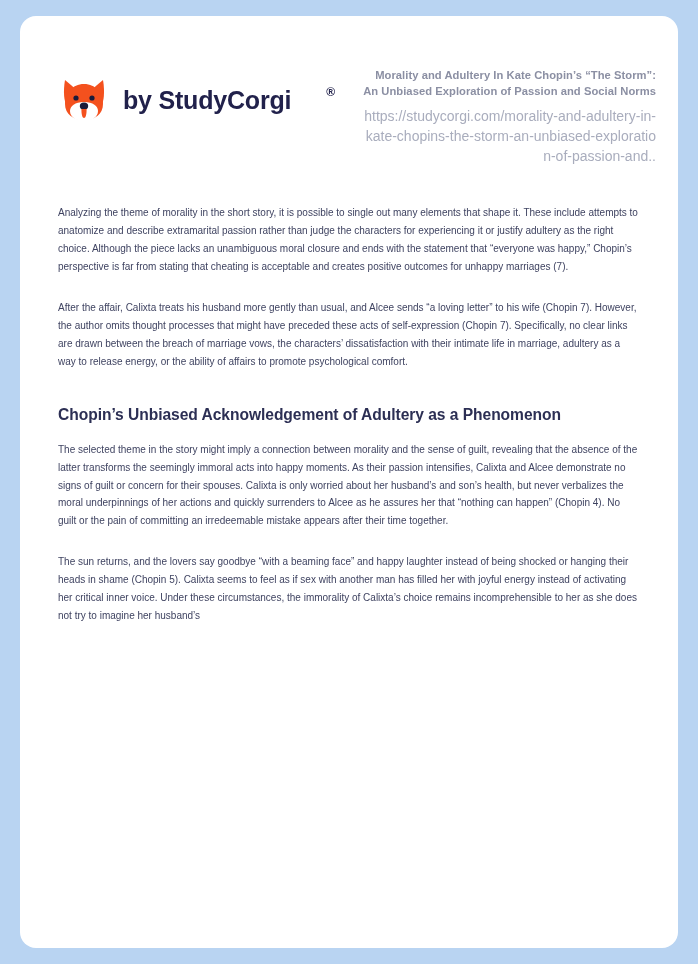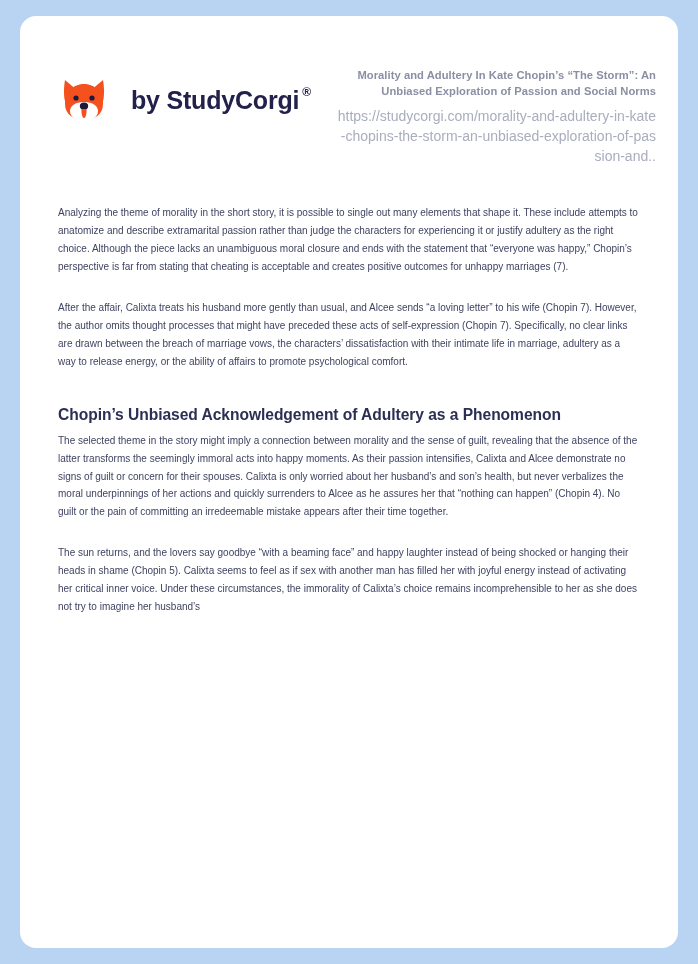--- a/index.html
+++ b/index.html
@@ -46,27 +46,28 @@
   .brand-logo {
     width: 52px;
     height: 52px;
     flex: 0 0 auto;
     display: block;
   }
 
   .brand-wordmark {
     display: flex;
     align-items: flex-start;
-    margin-left: 21px;
+    margin-left: 13px;
     color: #21214b;
     font-size: 25px;
     font-weight: bold;
     letter-spacing: -0.2px;
     white-space: nowrap;
     line-height: 1;
+    gap: 32px;
   }
 
   .brand-reg {
     font-size: 12px;
     font-weight: bold;
     line-height: 1;
     margin-left: 3px;
     position: relative;
     top: -2px;
   }
@@ -109,21 +110,21 @@
     line-height: 1.79;
     margin: 0 0 23px 0;
     color: #3f4361;
   }
 
   .article h2 {
     font-size: 15.6px;
     font-weight: bold;
     line-height: 1.55;
     color: #2c2f54;
-    margin: 32px 0 5px 0;
+    margin: 32px 0 14px 0;
     letter-spacing: -0.05px;
   }
 
   .article p:last-child {
     margin-bottom: 10px;
   }
 </style>
 </head>
 <body style="background: rgb(185, 212, 242);">
 

